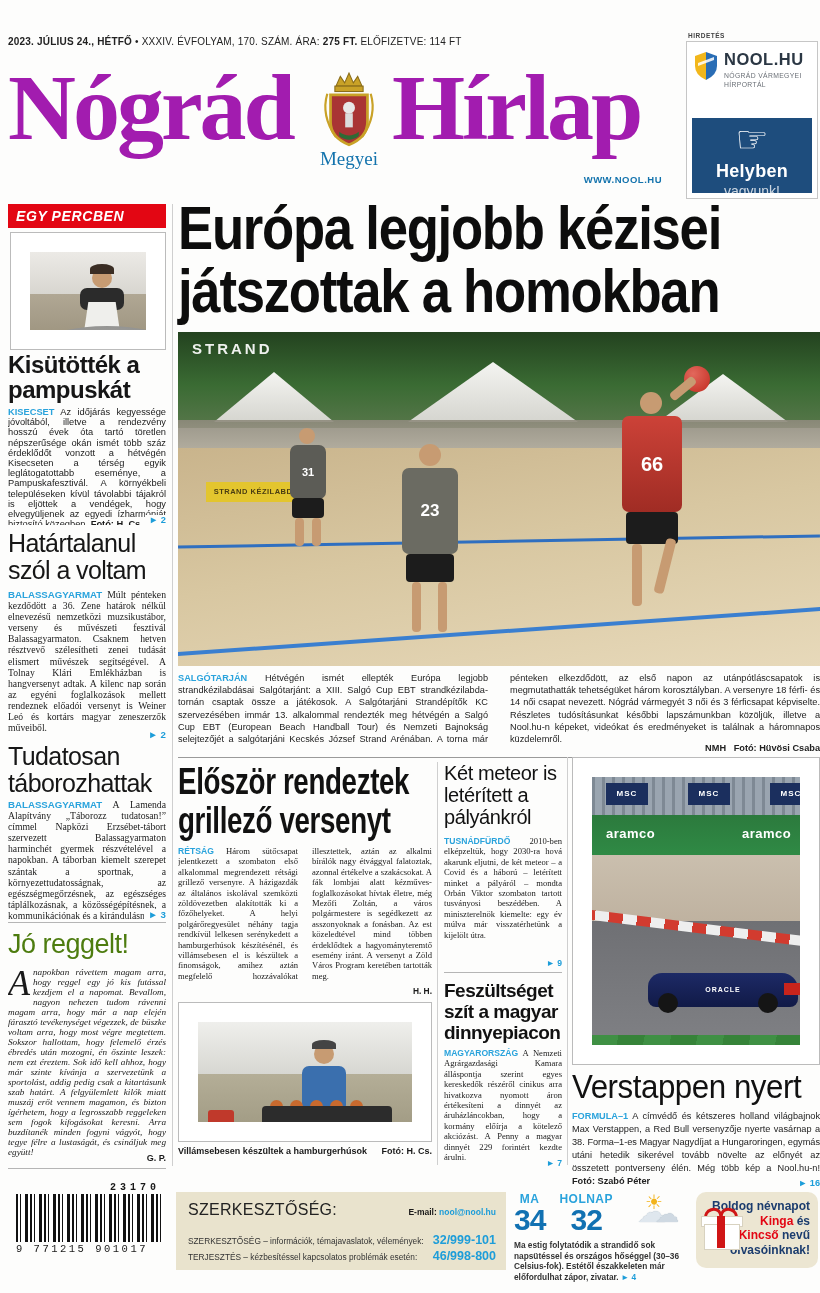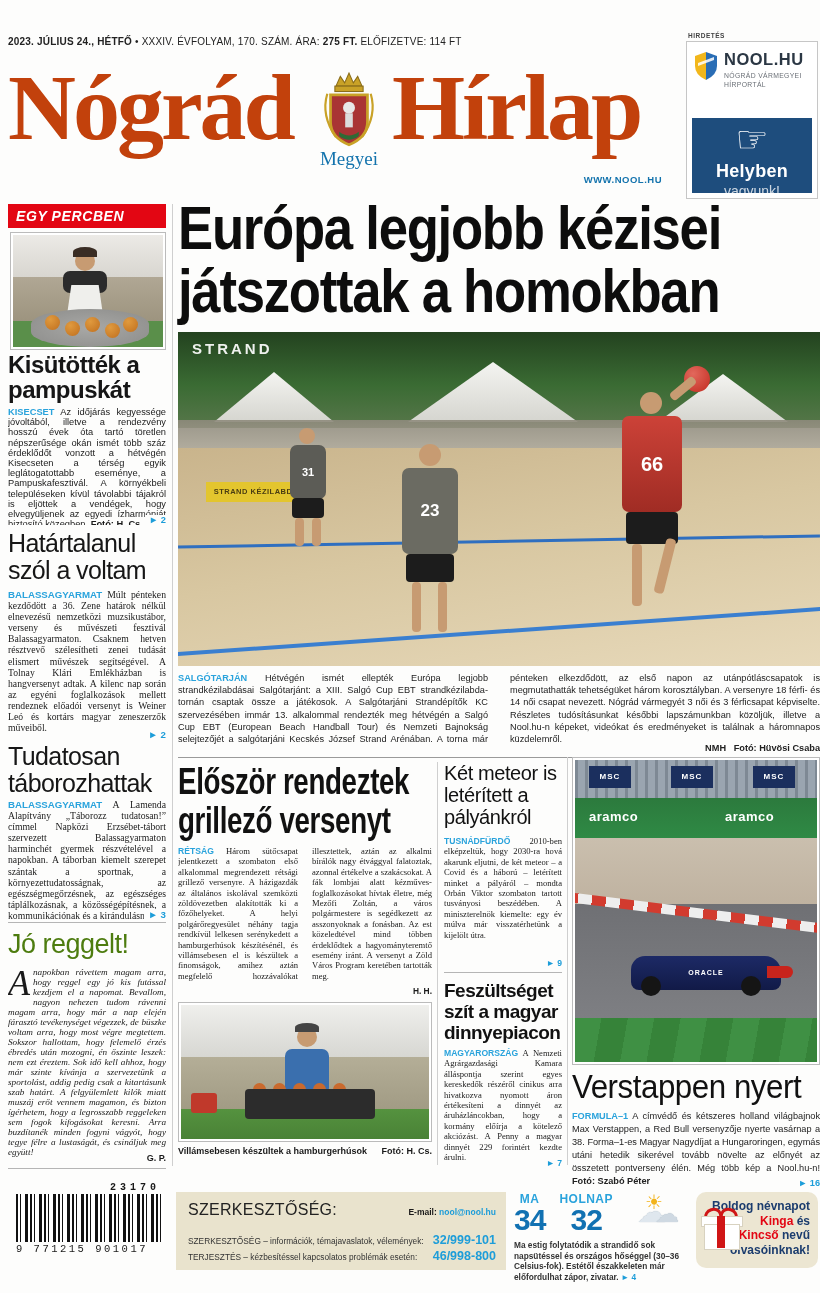--- a/index.html
+++ b/index.html
@@ -17,31 +17,31 @@
   #dateline{left:8px;top:36px;width:672px;font-size:10px;color:#222;letter-spacing:.2px;}
   #hirdetes{left:688px;top:32px;font-size:6.5px;font-weight:bold;color:#444;letter-spacing:.5px;}
   #adbox{left:686px;top:41px;width:132px;height:158px;border:1px solid #c6c6c6;background:#fff;box-sizing:border-box;}
   .ad-top{display:flex;gap:6px;padding:9px 5px 0 7px;align-items:flex-start;}
   .ad-brand{font-size:16.5px;font-weight:bold;color:#2b3744;letter-spacing:.5px;line-height:17px;}
   .ad-sub{font-size:6.8px;color:#6a6f76;letter-spacing:.35px;line-height:9px;margin-top:3px;}
   .ad-bottom{position:absolute;left:5px;right:5px;top:76px;bottom:5px;background:#1e4d7d;color:#fff;text-align:center;overflow:hidden;}
   .ad-hand{font-size:37px;line-height:40px;color:#fff;display:block;margin-top:2px;}
   .ad-big{font-size:18px;font-weight:bold;line-height:23px;letter-spacing:.3px;}
   .ad-small{font-size:14px;color:rgba(255,255,255,.78);line-height:16px;}
-  .mast{font-family:"Liberation Serif",serif;font-weight:bold;color:#c2410c;font-size:94px;line-height:94px;letter-spacing:-3px;text-align:center;}
+  .mast{font-family:"Liberation Serif",serif;font-weight:bold;color:#a21caf;font-size:94px;line-height:94px;letter-spacing:-3px;text-align:center;}
   #mast-left{left:8px;top:60px;}
   #mast-right{left:392px;top:60px;}
   #crest{left:314px;top:72px;width:70px;height:76px;}
   #megyei{left:306px;top:148px;width:86px;text-align:center;font-family:"Liberation Serif",serif;
           font-size:19px;color:#1373ad;}
   #website{left:500px;top:174px;width:162px;text-align:right;font-size:9.5px;font-weight:bold;color:#1373ad;letter-spacing:.5px;}
   
   #egy-percben{left:8px;top:204px;width:150px;height:24px;background:#e30613;color:#fff;
       font-weight:bold;font-style:italic;font-size:14px;line-height:24px;padding-left:8px;letter-spacing:.6px;}
-  .photo-frame{border:1px solid #bbb;background:#fff;padding:2px;box-sizing:border-box;}
+  .photo-frame{border:1px solid #bbb;background:#fff;padding:19px;box-sizing:border-box;}
   #photo-pampuska{left:10px;top:232px;width:156px;height:118px;}
   .ph{position:relative;width:100%;height:100%;overflow:hidden;}
   .ltitle{color:#161616;}
   #a1-title{left:8px;top:352px;width:162px;font-size:24px;line-height:25px;font-weight:bold;letter-spacing:-.5px;}
   #a1-body{left:8px;top:407px;width:158px;height:118px;font-size:9.3px;line-height:10.2px;overflow:hidden;position:absolute;}
   #a2-title{left:8px;top:530px;width:164px;font-size:25px;line-height:27px;font-weight:normal;letter-spacing:-.6px;}
   #a2-body{left:8px;top:589px;width:158px;height:151px;font-size:9.7px;line-height:11.1px;overflow:hidden;position:absolute;}
   #a3-title{left:8px;top:743px;width:164px;font-size:25px;line-height:27px;font-weight:normal;letter-spacing:-.6px;}
   #a3-body{left:8px;top:799px;width:158px;height:121px;font-size:9.7px;line-height:11.1px;overflow:hidden;position:absolute;}
   #sep-left1{left:8px;top:922px;width:158px;height:1px;}

